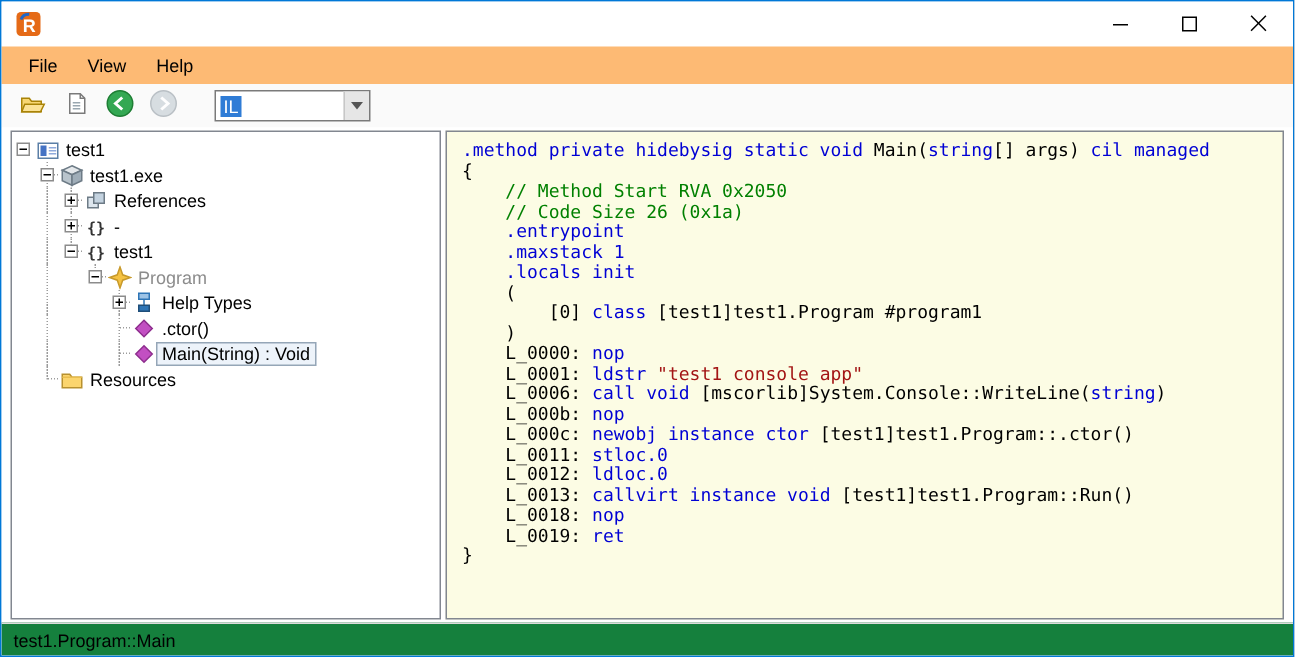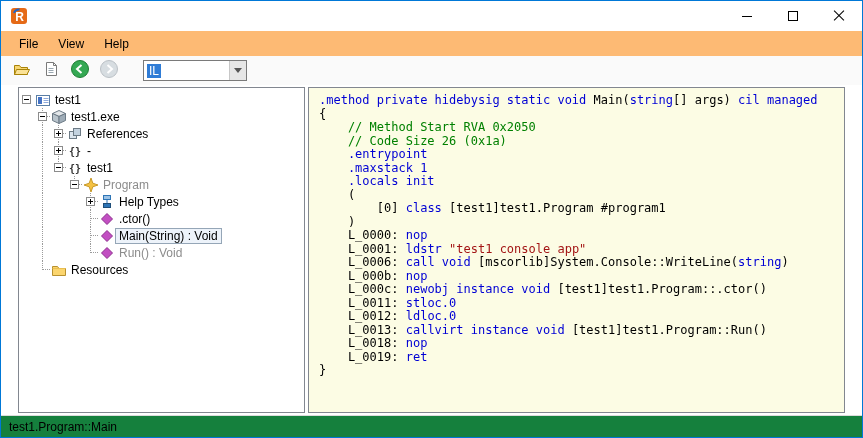--- a/index.html
+++ b/index.html
@@ -31,21 +31,21 @@
   
   .toolbar{height:29px;display:flex;align-items:center;background:#fafafa;padding-left:8px;gap:3px;flex:0 0 auto;}
   .tb-btn{width:26px;height:24px;display:flex;align-items:center;justify-content:center;border:1px solid transparent;}
   .tb-btn.disabled{opacity:.8;}
   .combo{margin-left:18px;width:104px;height:21px;border:1px solid #7a7a7a;background:#fff;display:flex;align-items:stretch;}
   .combo-text{flex:1;display:flex;align-items:center;padding-left:3px;}
   .combo-sel{background:#2f7cd6;color:#fff;padding:0 2px;}
   .combo-arrow{width:17px;background:#e6e6e6;border-left:1px solid #c7c7c7;display:flex;align-items:center;justify-content:center;}
   .combo-arrow-glyph{width:0;height:0;border-left:4px solid transparent;border-right:4px solid transparent;border-top:5px solid #555;}
   
-  .main{flex:1;display:flex;padding:2px 17px;gap:3px;background:#fff;min-height:0;}
+  .main{flex:1;display:flex;padding:2px 6px;gap:3px;background:#fff;min-height:0;}
   .treepanel{width:287px;border:1px solid #828790;background:#fff;overflow:hidden;padding-top:3px;flex:0 0 auto;}
   .codepanel{flex:1;border:1px solid #828790;background:var(--code-bg,#fcfce4);overflow:hidden;
     font-family:"DejaVu Sans Mono","Liberation Mono",monospace;font-size:12px;line-height:13.5px;
     padding:6px 0 0 10px;}
   .code-line{white-space:pre;}
   .c-kw{color:var(--kw,#0000d4);}
   .c-cm{color:var(--cm,#008000);}
   .c-str{color:var(--str,#a31515);}
   .c-pl{color:var(--pl,#000);text-align:right;}
   
@@ -287,38 +287,20 @@
           <span class="nodecell">
             <span class="vline"></span>
             <span class="hline"></span>
           </span>
           <span class="tree-icon">
             <svg width="16" height="16">
               <polygon points="8,2.5 13.5,8 8,13.5 2.5,8" fill="#C24FC2" stroke="#8E2E8E"></polygon>
             </svg>
           </span>
           <span class="tree-label selected">Main(String) : Void</span>
-        </div>
-        <div class="tree-row">
-          <span class="guide"></span>
-          <span class="guide">
-            <span class="vline"></span>
-          </span>
-          <span class="guide"></span>
-          <span class="guide"></span>
-          <span class="nodecell">
-            <span class="vline half"></span>
-            <span class="hline"></span>
-          </span>
-          <span class="tree-icon">
-            <svg width="16" height="16">
-              <polygon points="8,2.5 13.5,8 8,13.5 2.5,8" fill="#C24FC2" stroke="#8E2E8E"></polygon>
-            </svg>
-          </span>
-          <span class="tree-label gray">Run() : Void</span>
         </div>
         <div class="tree-row">
           <span class="guide"></span>
           <span class="nodecell">
             <span class="vline half"></span>
             <span class="hline"></span>
           </span>
           <span class="tree-icon">
             <svg width="16" height="16">
               <path d="M1.5 4.5 h5 l1.5 2 h6.5 v7 h-13 z" fill="#FBD56E" stroke="#B8912F"></path>
@@ -336,21 +318,21 @@
         <div class="code-line"><span class="c-kw">    .entrypoint</span></div>
         <div class="code-line"><span class="c-kw">    .maxstack 1</span></div>
         <div class="code-line"><span class="c-kw">    .locals init</span></div>
         <div class="code-line"><span class="c-pl">    (</span></div>
         <div class="code-line"><span class="c-pl">        [0] </span><span class="c-kw">class</span><span class="c-pl"> [test1]test1.Program #program1</span></div>
         <div class="code-line"><span class="c-pl">    )</span></div>
         <div class="code-line"><span class="c-pl">    L_0000: </span><span class="c-kw">nop</span></div>
         <div class="code-line"><span class="c-pl">    L_0001: </span><span class="c-kw">ldstr </span><span class="c-str">"test1 console app"</span></div>
         <div class="code-line"><span class="c-pl">    L_0006: </span><span class="c-kw">call void </span><span class="c-pl">[mscorlib]System.Console::WriteLine(</span><span class="c-kw">string</span><span class="c-pl">)</span></div>
         <div class="code-line"><span class="c-pl">    L_000b: </span><span class="c-kw">nop</span></div>
-        <div class="code-line"><span class="c-pl">    L_000c: </span><span class="c-kw">newobj instance void </span><span class="c-pl">[test1]test1.Program::.ctor()</span></div>
+        <div class="code-line"><span class="c-pl">    L_000c: </span><span class="c-kw">newobj instance ctor </span><span class="c-pl">[test1]test1.Program::.ctor()</span></div>
         <div class="code-line"><span class="c-pl">    L_0011: </span><span class="c-kw">stloc.0</span></div>
         <div class="code-line"><span class="c-pl">    L_0012: </span><span class="c-kw">ldloc.0</span></div>
         <div class="code-line"><span class="c-pl">    L_0013: </span><span class="c-kw">callvirt instance void </span><span class="c-pl">[test1]test1.Program::Run()</span></div>
         <div class="code-line"><span class="c-pl">    L_0018: </span><span class="c-kw">nop</span></div>
         <div class="code-line"><span class="c-pl">    L_0019: </span><span class="c-kw">ret</span></div>
         <div class="code-line"><span class="c-pl">}</span></div>
       </div>
   </div>
 
   <div class="statusbar">

